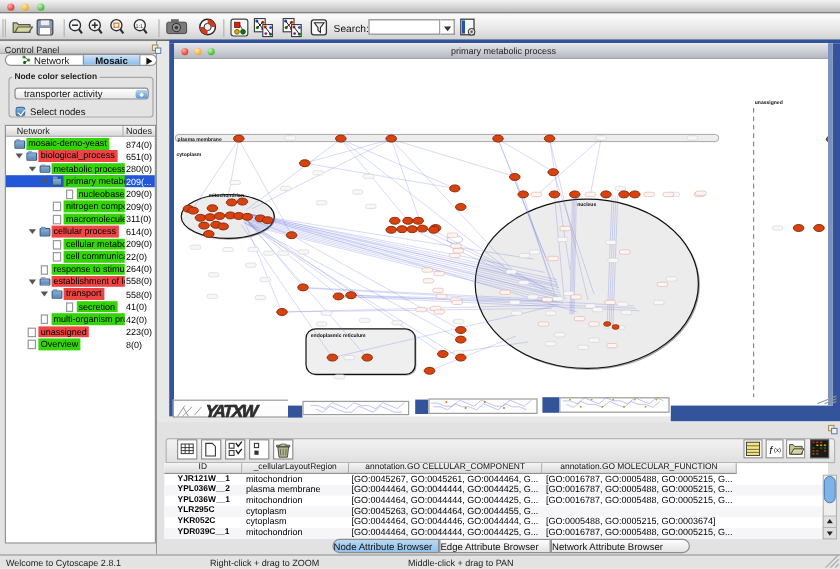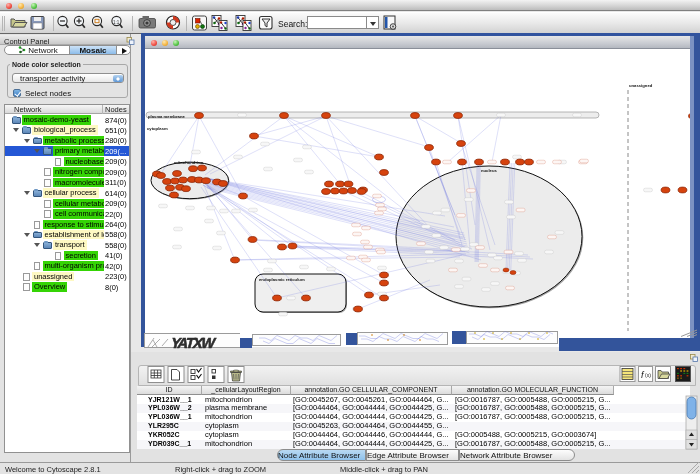--- a/index.html
+++ b/index.html
@@ -48,21 +48,21 @@
 
 #tree { position:absolute; left:4px; top:70px; width:126px; height:349px; background:#fff; border:1px solid #919191; }
 #treehead { position:absolute; left:0; top:0; width:124px; height:9px; background:linear-gradient(#f7f7f7,#d9d9d9); border-bottom:1px solid #a5a5a5; font-size:7.5px; color:#222; }
 #treehead .c1 { position:absolute; left:9px; top:0px; }
 #treehead .c2 { position:absolute; left:100px; top:0px; }
 #treehead .vs { position:absolute; left:97px; top:0; width:1px; height:9px; background:#b5b5b5; }
 .trow { position:absolute; left:0; width:124px; height:10.5px; font-size:7.5px; }
 .trow .lbl { position:absolute; top:0.5px; height:9.5px; line-height:9.5px; padding:0 2px; color:#000; white-space:nowrap; overflow:hidden; }
 .trow .num { position:absolute; left:100px; top:1px; color:#000; }
 .g { background:#35d405; }
-.r { background:#fef9c3; }
+.r { background:#ef4444; }
 .folder { position:absolute; top:2.5px; width:9px; height:6.5px; background:linear-gradient(#87aed6,#5d87b8); border:0.5px solid #33567e; border-radius:1px; }
 .folder:before { content:""; position:absolute; left:0px; top:-2px; width:4px; height:1.5px; background:#6f98c4; border-radius:1px 1px 0 0; }
 .file { position:absolute; top:1.5px; width:6.5px; height:8px; background:#fdfdfd; border:0.5px solid #999; }
 .arr { position:absolute; top:3.5px; width:0; height:0; border:3px solid transparent; border-top:4px solid #555; }
 
 #statusbar { left:0; top:462px; width:700px; height:12px; background:#e3e3e3; border-top:1px solid #9a9a9a; font-size:7.5px; color:#222; }
 #statusbar span { position:absolute; top:2px; }
 
 #desktop { left:131px; top:36px; width:569px; height:426px; background:#e8e8e8; }
 #mainwin { position:absolute; left:10px; top:0px; width:559px; height:311px; background:#fff;
@@ -229,20 +229,21 @@
       </div>
   </div>
 </div>
 
 <div class="abs" id="desktop">
   <div id="mainwin">
     <div id="mwtitle">
       <div class="tl" style="left:5.5px;background:radial-gradient(circle at 35% 30%,#ffb3ac,#ee4b40 60%,#c33126);"></div>
       <div class="tl" style="left:17px;background:radial-gradient(circle at 35% 30%,#ffe9b0,#f4b33e 60%,#cf8f1f);"></div>
       <div class="tl" style="left:28px;background:radial-gradient(circle at 35% 30%,#c8f5b9,#52c343 60%,#339428);"></div>
+      <div class="t">primary metabolic process</div>
     </div>
   </div>
 
   <div class="stripwin" style="left:13px;top:296.5px;width:96px;height:15.5px;border-right:none;"></div>
   <div class="bluefrag" style="left:109px;top:302px;width:12px;height:10px;"></div>
   <div class="stripwin" style="left:121px;top:297.5px;width:89px;height:12.5px;"></div>
   <div class="bluefrag" style="left:215px;top:297px;width:11px;height:12px;"></div>
   <div class="stripwin" style="left:226px;top:296px;width:91px;height:13px;"></div>
   <div class="bluefrag" style="left:321px;top:294.5px;width:14px;height:13.5px;"></div>
   <div class="stripwin" style="left:335px;top:294.5px;width:92px;height:13.5px;"></div>

